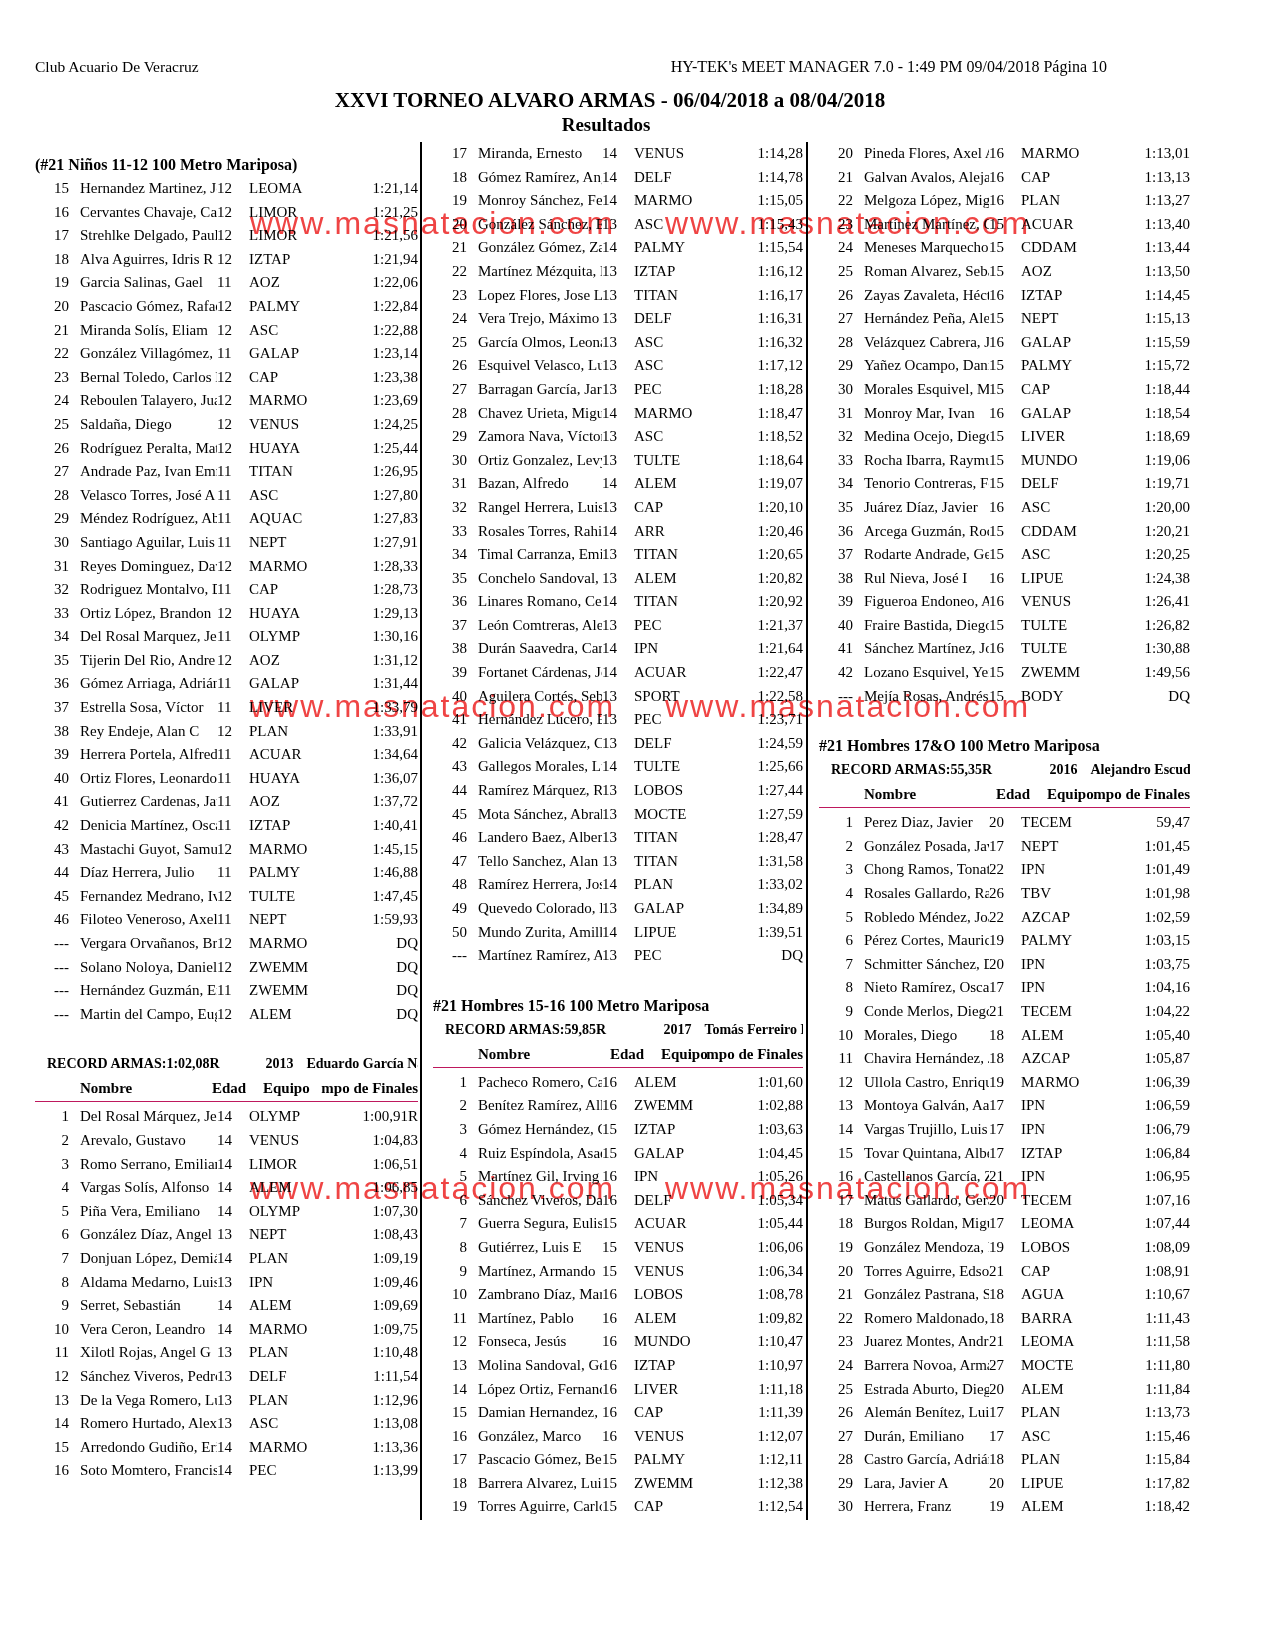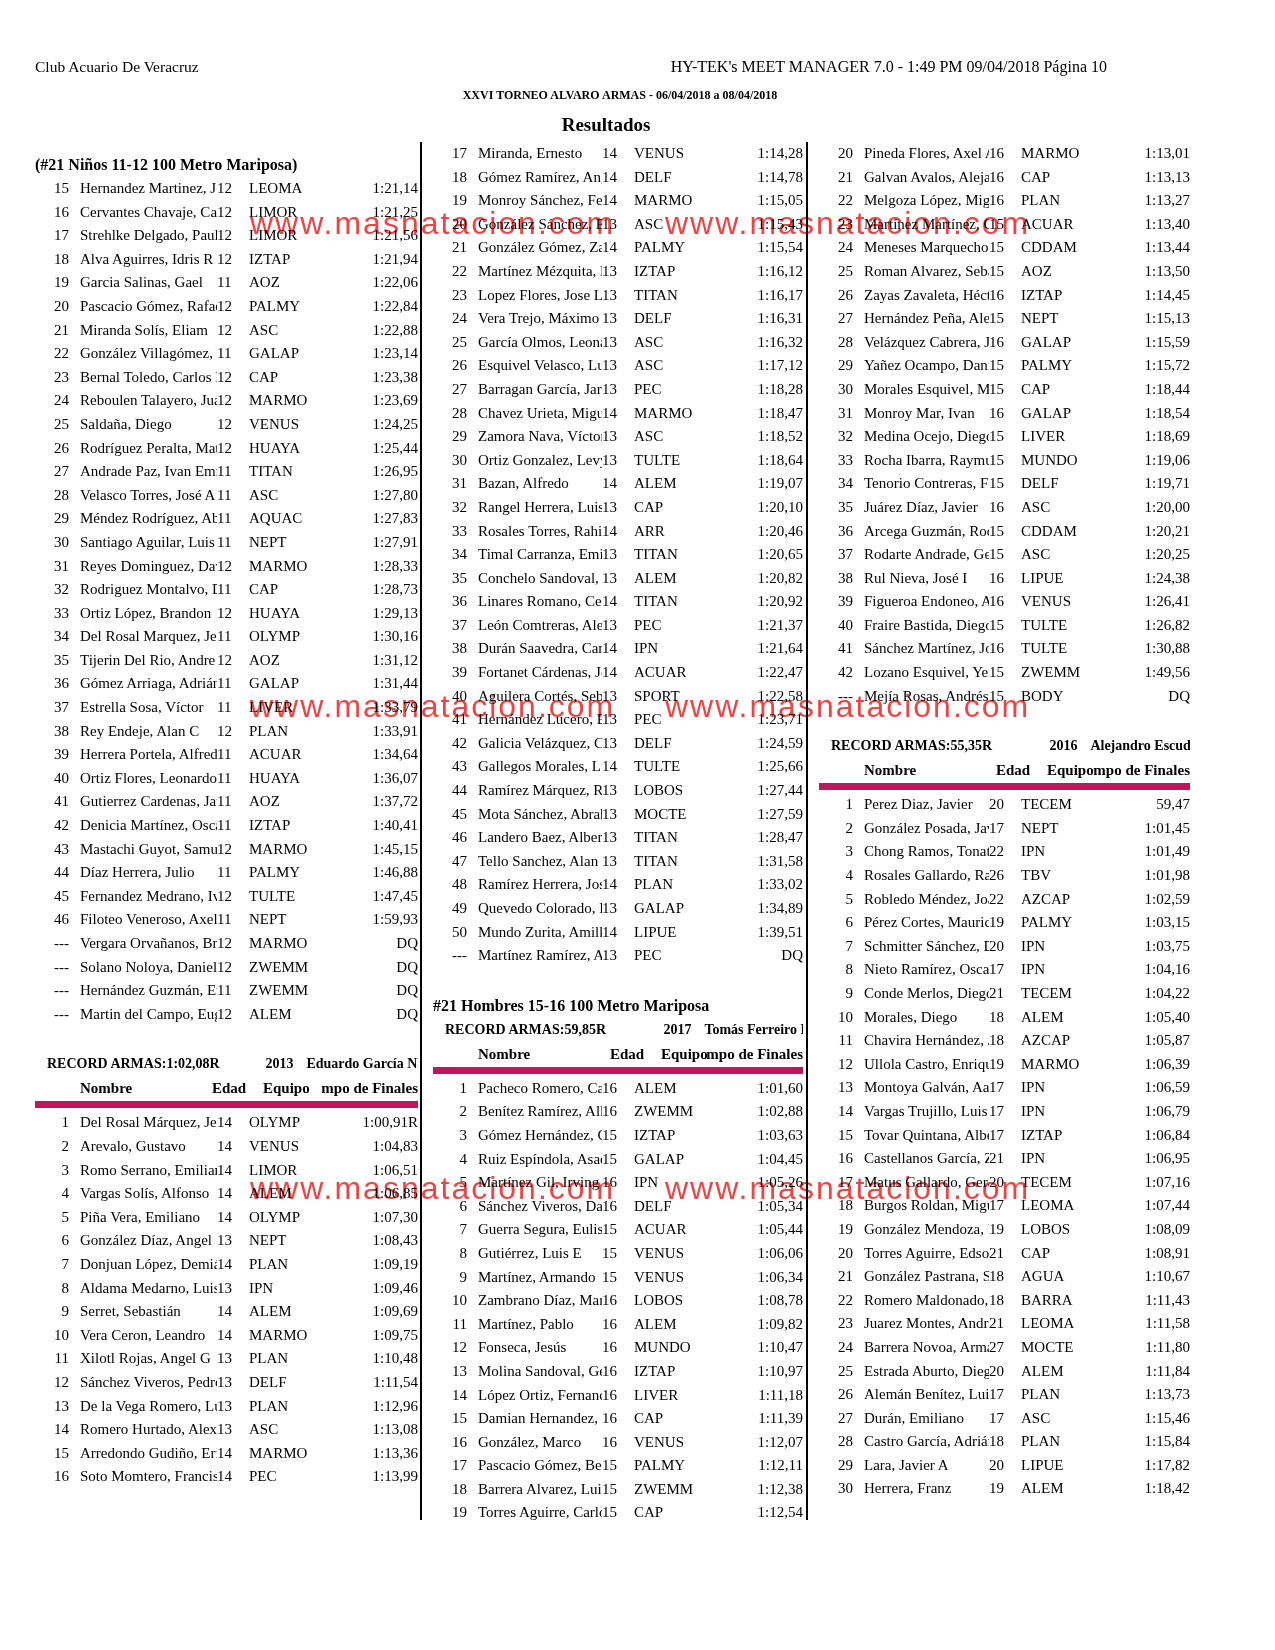--- a/index.html
+++ b/index.html
@@ -1,35 +1,35 @@
 <!DOCTYPE html>
 <html><head>
 <meta charset="utf-8">
 <style>
   html,body{margin:0;padding:0;background:#fff;}
   .page{position:relative;width:1275px;height:1650px;background:#fff;overflow:hidden;
         font-family:"Liberation Serif","DejaVu Serif",serif;color:#000;}
   .club{position:absolute;left:35px;top:58px;font-size:15.5px;}
   .generator{position:absolute;right:168px;top:58px;font-size:16px;}
-  .meet-title{position:absolute;left:14px;top:88px;width:1212px;text-align:center;font-weight:bold;font-size:12px;}
+  .meet-title{position:absolute;left:4px;top:88px;width:1212px;text-align:center;font-weight:bold;font-size:21px;}
   .subtitle{position:absolute;left:0;top:114px;width:1212px;text-align:center;font-weight:bold;font-size:19px;}
   .divider{position:absolute;top:142px;height:1378px;width:2px;background:#000;}
   .div1{left:420px;} .div2{left:806px;}
   .col{position:absolute;top:142px;}
   .col1{left:35px;width:383px;margin-top:11px;}
   .col2{left:433px;width:370px;}
   .col3{left:819px;width:371px;}
   .cont-title,.section-title{font-weight:bold;font-size:16px;height:24px;line-height:24px;white-space:nowrap;overflow:hidden;}
   .section{margin-top:26px;}
   .record-line{display:flex;font-weight:bold;font-size:14px;height:24px;line-height:24px;}
   .record-label{margin-left:12px;}
   .record-time{width:86px;text-align:left;}
   .record-year{margin-left:13px;}
   .record-holder{margin-left:13px;white-space:nowrap;overflow:hidden;flex:1;}
-  .header-row{position:relative;height:25px;line-height:25px;font-weight:bold;font-size:15px;border-bottom:7px solid #be185d;margin-bottom:3px;}
+  .header-row{position:relative;height:25px;line-height:25px;font-weight:bold;font-size:15px;border-bottom:1px solid #be185d;margin-bottom:3px;}
   .hdr-name{position:absolute;left:45px;}
   .hdr-age{position:absolute;left:177px;}
   .hdr-team{position:absolute;left:228px;}
   .hdr-time{position:absolute;right:0;text-align:right;}
   .row{display:flex;height:23.6px;line-height:23.6px;font-size:15px;}
   .place{width:34px;text-align:right;flex:none;}
   .name{flex:1;margin-left:11px;white-space:nowrap;overflow:hidden;min-width:0;}
   .age{width:32px;flex:none;}
   .team{width:95px;flex:none;white-space:nowrap;overflow:hidden;}
   .time{width:74px;text-align:right;flex:none;white-space:nowrap;}
@@ -1001,20 +1001,21 @@
           </div>
           <div class="row">
             <span class="place">---</span>
             <span class="name">Mejía Rosas, Andrés</span>
             <span class="age">15</span>
             <span class="team">BODY</span>
             <span class="time">DQ</span>
           </div>
         </div>
         <div class="block section">
+          <div class="section-title">#21 Hombres 17&amp;O 100 Metro Mariposa</div>
           <div class="record-line">
             <span class="record-label">RECORD ARMAS:</span>
             <span class="record-time">55,35R</span>
             <span class="record-year">2016</span>
             <span class="record-holder">Alejandro Escudero Alv</span>
           </div>
           <div class="header-row">
             <span class="hdr-name">Nombre</span>
             <span class="hdr-age">Edad</span>
             <span class="hdr-team">Equipo</span>

